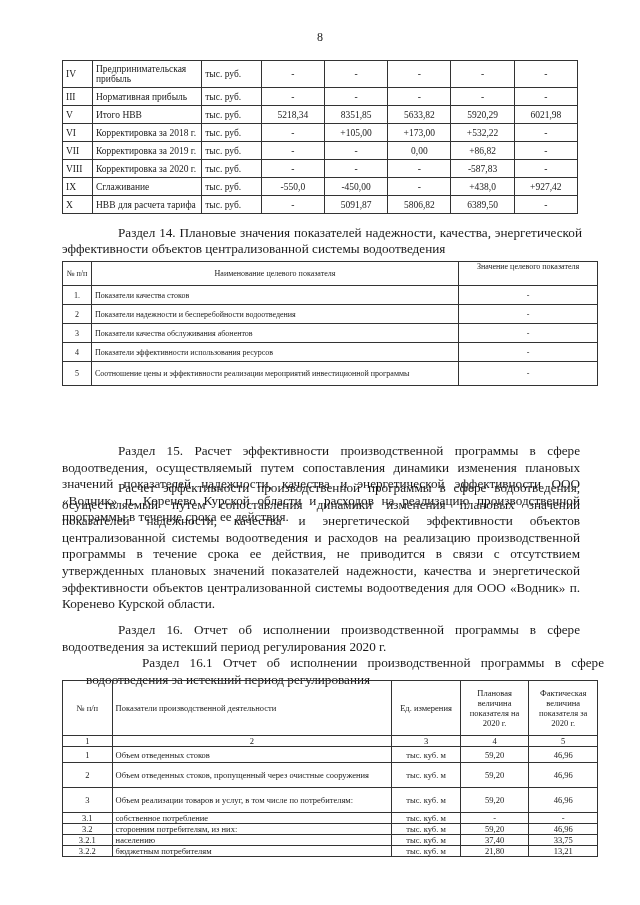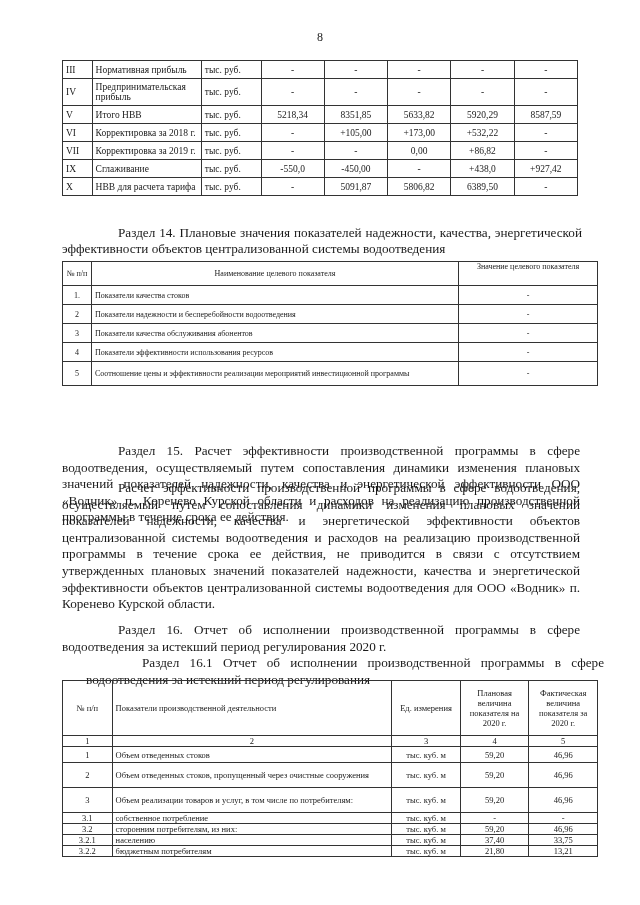--- a/index.html
+++ b/index.html
@@ -46,67 +46,77 @@
   #t3 tr.rs td { height:9px; }
 </style>
 </head>
 <body>
 
 <div class="page-num">8</div>
 
 <table id="t1">
   <tbody id="t1body">
       <tr>
-        <td class="num">III</td>
-        <td class="name">Нормативная прибыль</td>
-        <td class="unit">тыс. руб.</td>
-        <td class="v">-</td>
-        <td class="v">-</td>
-        <td class="v">-</td>
-        <td class="v">-</td>
-        <td class="v">-</td>
-      </tr>
-      <tr>
         <td class="num" style="height: 26px;">IV</td>
         <td class="name" style="height: 26px;">Предпринимательская прибыль</td>
         <td class="unit" style="height: 26px;">тыс. руб.</td>
         <td class="v" style="height: 26px;">-</td>
         <td class="v" style="height: 26px;">-</td>
         <td class="v" style="height: 26px;">-</td>
         <td class="v" style="height: 26px;">-</td>
         <td class="v" style="height: 26px;">-</td>
+      </tr>
+      <tr>
+        <td class="num">III</td>
+        <td class="name">Нормативная прибыль</td>
+        <td class="unit">тыс. руб.</td>
+        <td class="v">-</td>
+        <td class="v">-</td>
+        <td class="v">-</td>
+        <td class="v">-</td>
+        <td class="v">-</td>
       </tr>
       <tr>
         <td class="num">V</td>
         <td class="name">Итого НВВ</td>
         <td class="unit">тыс. руб.</td>
         <td class="v">5218,34</td>
         <td class="v">8351,85</td>
         <td class="v">5633,82</td>
         <td class="v">5920,29</td>
-        <td class="v">8587,59</td>
+        <td class="v">6021,98</td>
       </tr>
       <tr>
         <td class="num">VI</td>
         <td class="name">Корректировка за 2018 г.</td>
         <td class="unit">тыс. руб.</td>
         <td class="v">-</td>
         <td class="v">+105,00</td>
         <td class="v">+173,00</td>
         <td class="v">+532,22</td>
         <td class="v">-</td>
       </tr>
       <tr>
         <td class="num">VII</td>
         <td class="name">Корректировка за 2019 г.</td>
         <td class="unit">тыс. руб.</td>
         <td class="v">-</td>
         <td class="v">-</td>
         <td class="v">0,00</td>
         <td class="v">+86,82</td>
+        <td class="v">-</td>
+      </tr>
+      <tr>
+        <td class="num">VIII</td>
+        <td class="name">Корректировка за 2020 г.</td>
+        <td class="unit">тыс. руб.</td>
+        <td class="v">-</td>
+        <td class="v">-</td>
+        <td class="v">-</td>
+        <td class="v">-587,83</td>
         <td class="v">-</td>
       </tr>
       <tr>
         <td class="num">IX</td>
         <td class="name">Сглаживание</td>
         <td class="unit">тыс. руб.</td>
         <td class="v">-550,0</td>
         <td class="v">-450,00</td>
         <td class="v">-</td>
         <td class="v">+438,0</td>

